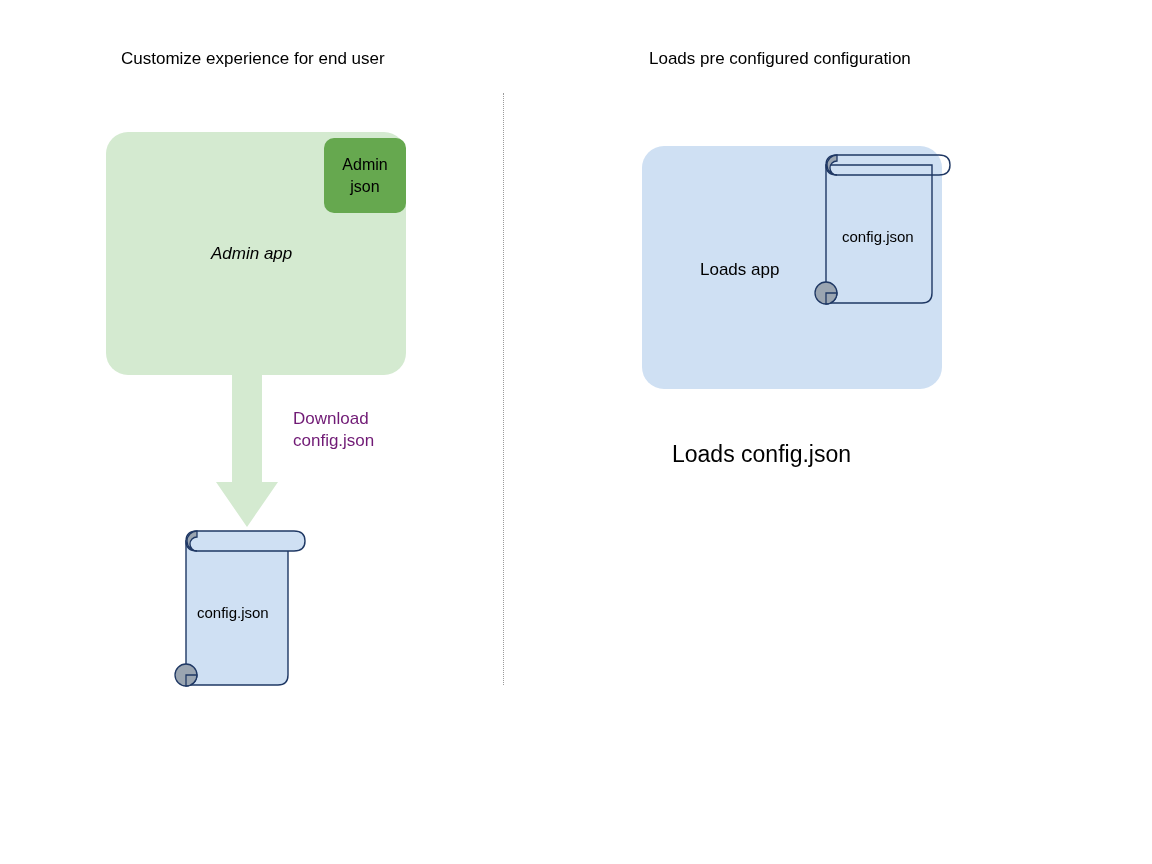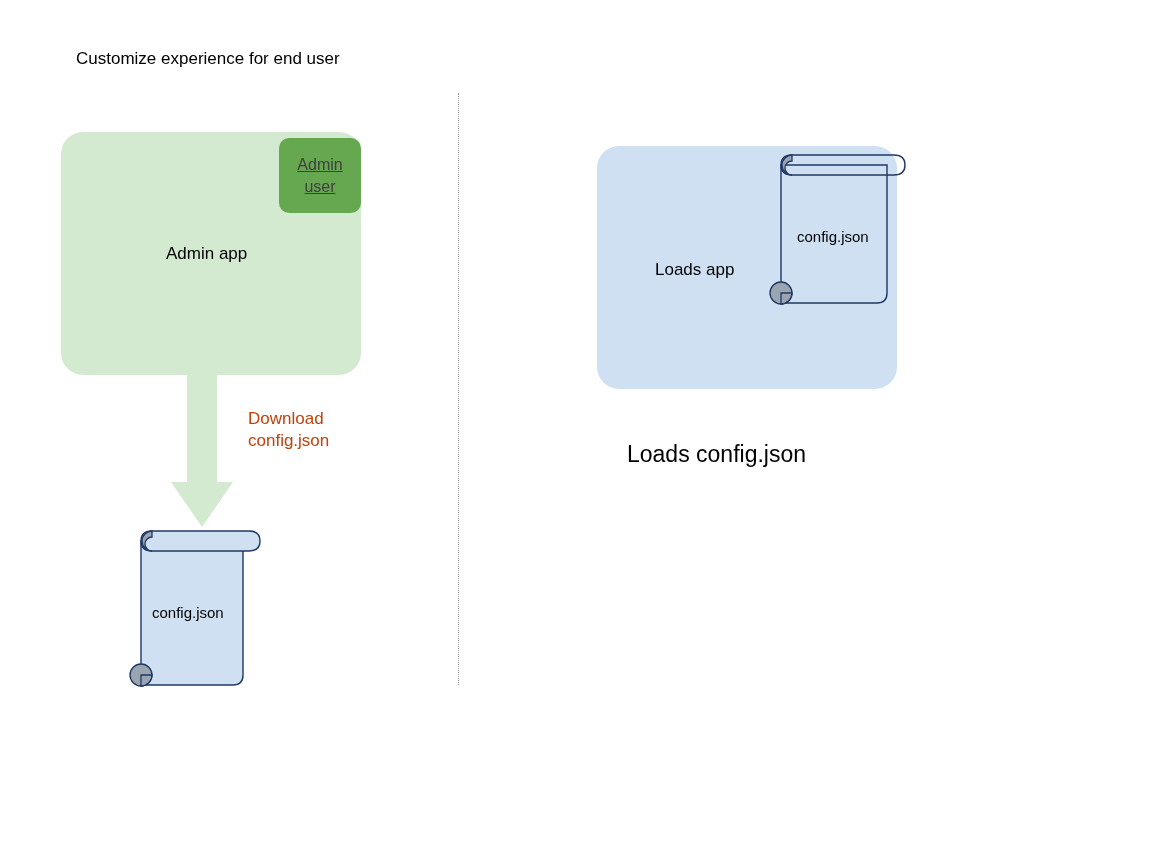--- a/index.html
+++ b/index.html
@@ -12,20 +12,21 @@
     height: 864px;
     position: relative;
     overflow: hidden;
     font-family: "Liberation Sans", sans-serif;
     color: #000000;
   }
 
   .canvas {
     position: absolute;
     inset: 0;
+    margin-left: 45px;
   }
 
   
   .section-title {
     position: absolute;
     font-size: 17px;
     line-height: 22px;
     color: #000;
     white-space: nowrap;
   }
@@ -61,61 +62,60 @@
     height: 243px;
     background: #cfe0f3;
   }
   .app-label {
     position: absolute;
     font-size: 17px;
     line-height: 22px;
     white-space: nowrap;
     color: #000;
   }
-  #admin-app-label { left: 166px; top: 243px; }
+  #admin-app-label { left: 166px; top: 243px; font-style: italic; }
   #demo-app-label  { left: 655px; top: 259px; }
 
   
   #admin-panel {
     position: absolute;
     left: 279px;
     top: 138px;
     width: 82px;
     height: 75px;
     background: #66a84f;
     border-radius: 10px;
     display: flex;
     align-items: center;
     justify-content: center;
   }
   #admin-panel .panel-text {
     font-size: 16px;
     line-height: 22px;
     text-align: center;
-    color: #404040;
-    text-decoration: underline;
+    color: #000000;
   }
 
   
   #download-arrow {
     position: absolute;
     left: 170px;
     top: 370px;
     width: 64px;
     height: 158px;
   }
   #download-arrow svg { display: block; }
 
   .arrow-label {
     position: absolute;
     left: 248px;
     top: 408px;
     font-size: 17px;
     line-height: 22px;
-    color: #c2410c;
+    color: #701a75;
     white-space: nowrap;
   }
   .arrow-label .line2 { display: block; }
 
   
   #loads-label {
     position: absolute;
     left: 627px;
     top: 443px;
     font-size: 23px;
@@ -141,31 +141,32 @@
   #doc-right { left: 770px; top: 152px; }
   #doc-right-label { left: 797px; top: 227px; }
 </style>
 </head>
 <body>
 
 <div class="canvas">
 
   <div class="section-title" id="title-left">Customize experience for end user</div>
 
+  <div class="section-title" id="title-right">Loads pre configured configuration</div>
 
   <div class="divider"></div>
 
   <div class="app-box" id="admin-app-box"></div>
 
   <div class="app-label" id="admin-app-label">Admin app</div>
 
   <div id="admin-panel">
     <span class="panel-text">
       <span>Admin</span><br>
-      <span>user</span>
+      <span>json</span>
     </span>
   </div>
 
   <div id="download-arrow">
     <svg width="64" height="158" viewBox="0 0 64 158" xmlns="http://www.w3.org/2000/svg">
       <polygon points="17,0 47,0 47,112 63,112 32,157 1,112 17,112" fill="#d4ead0"></polygon>
     </svg>
   </div>
 
   <div class="arrow-label">

